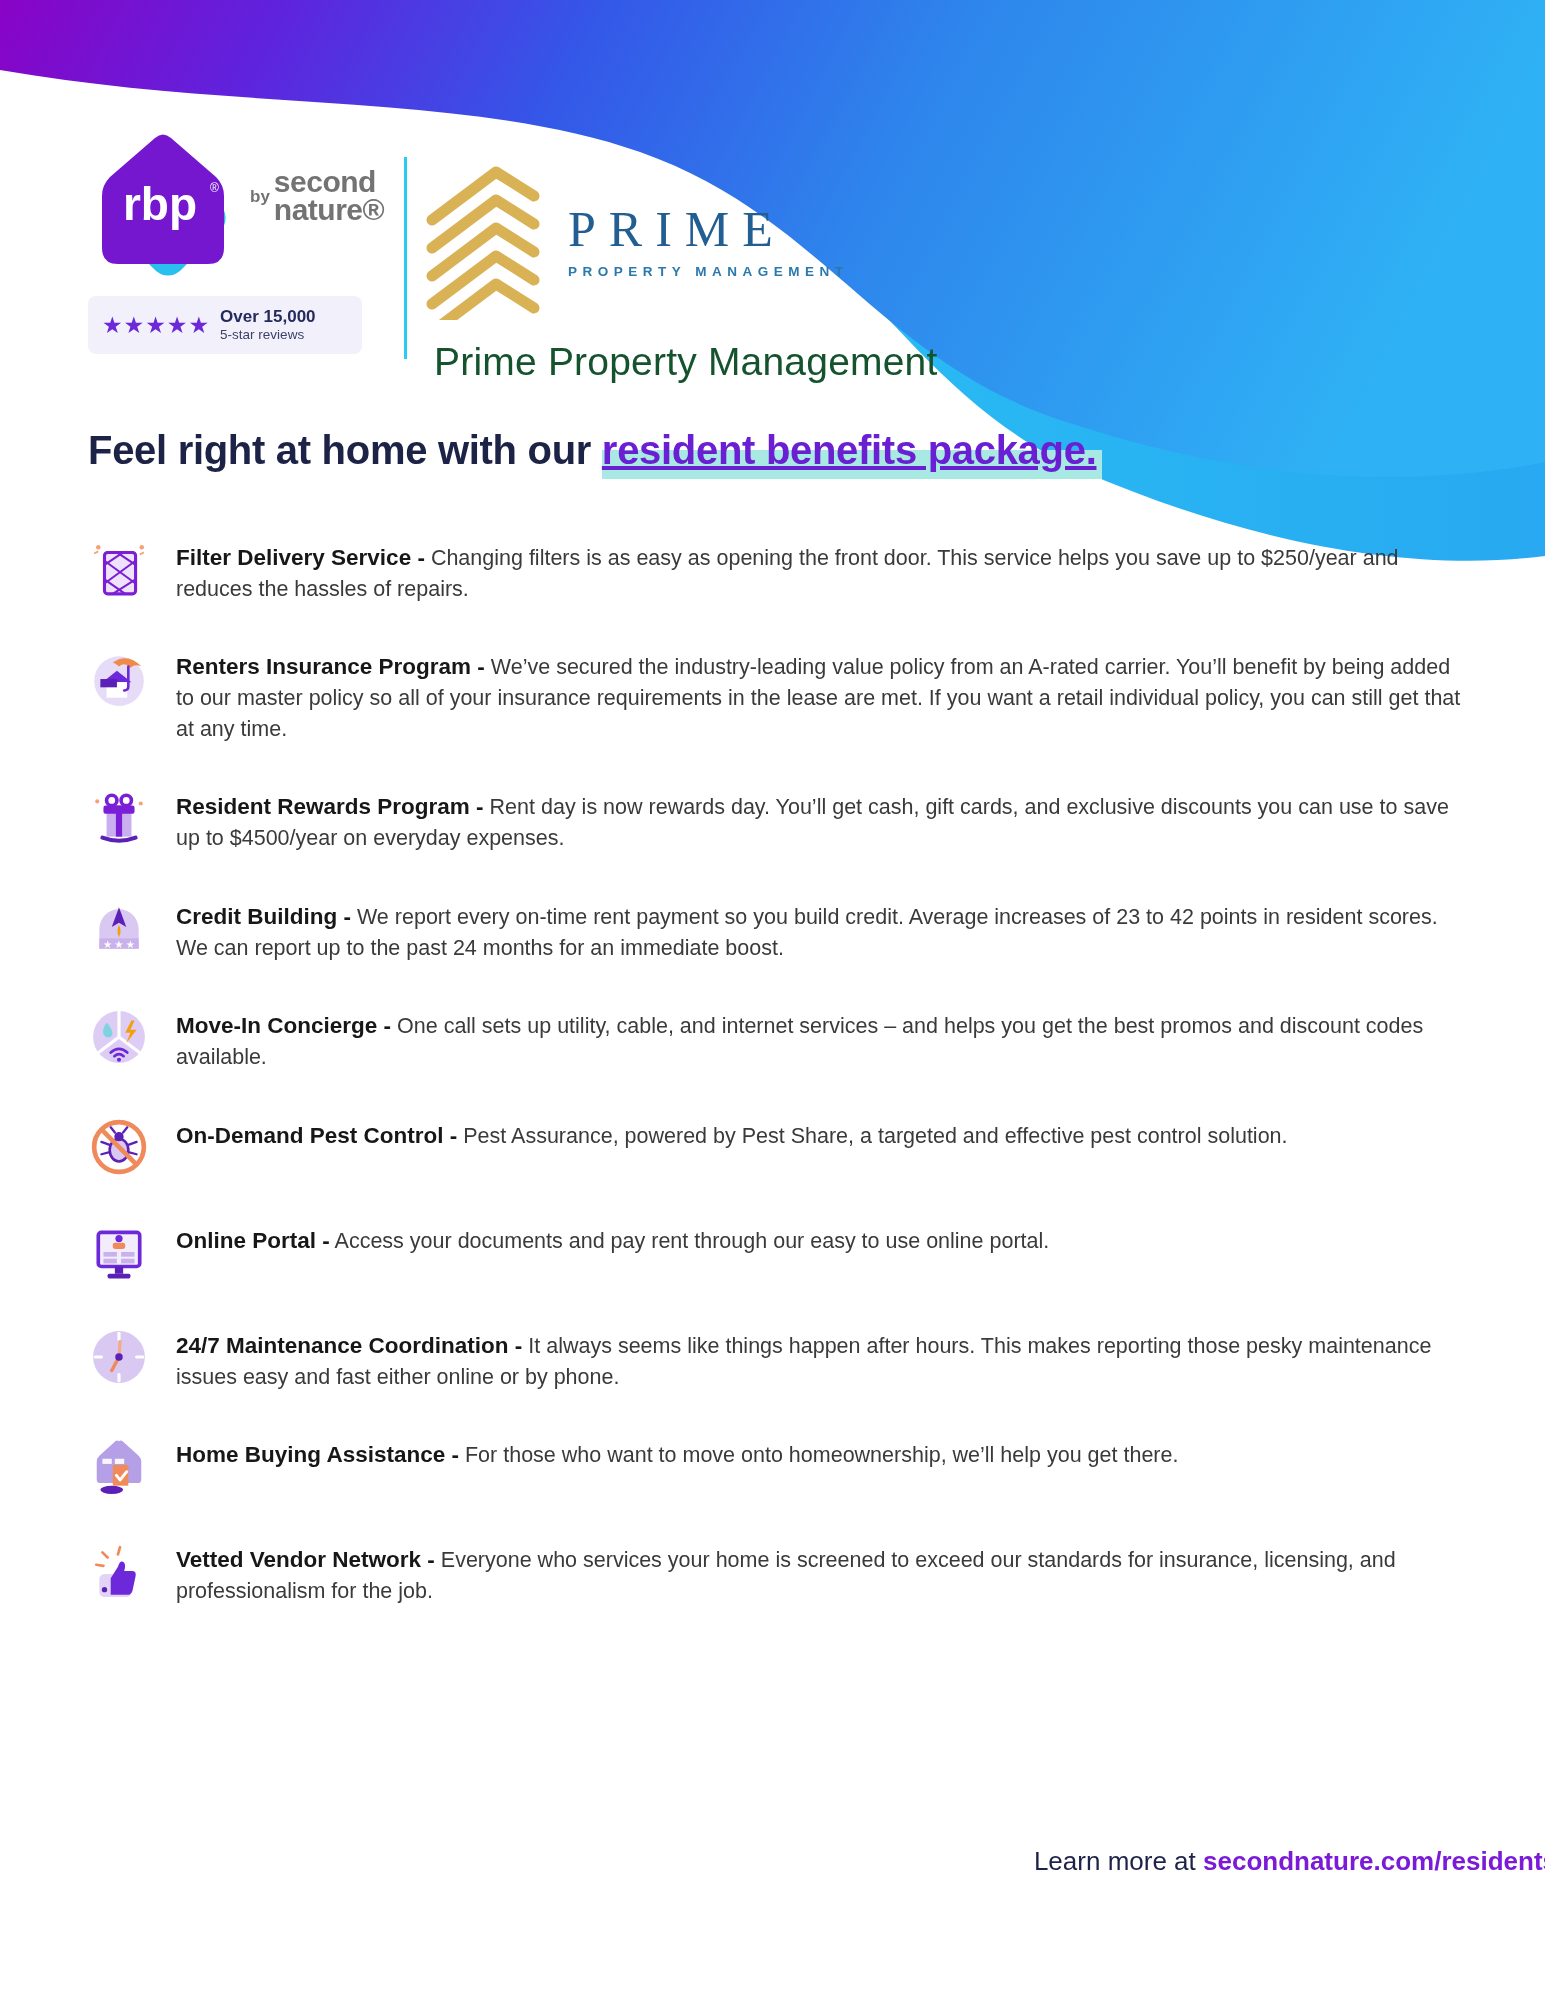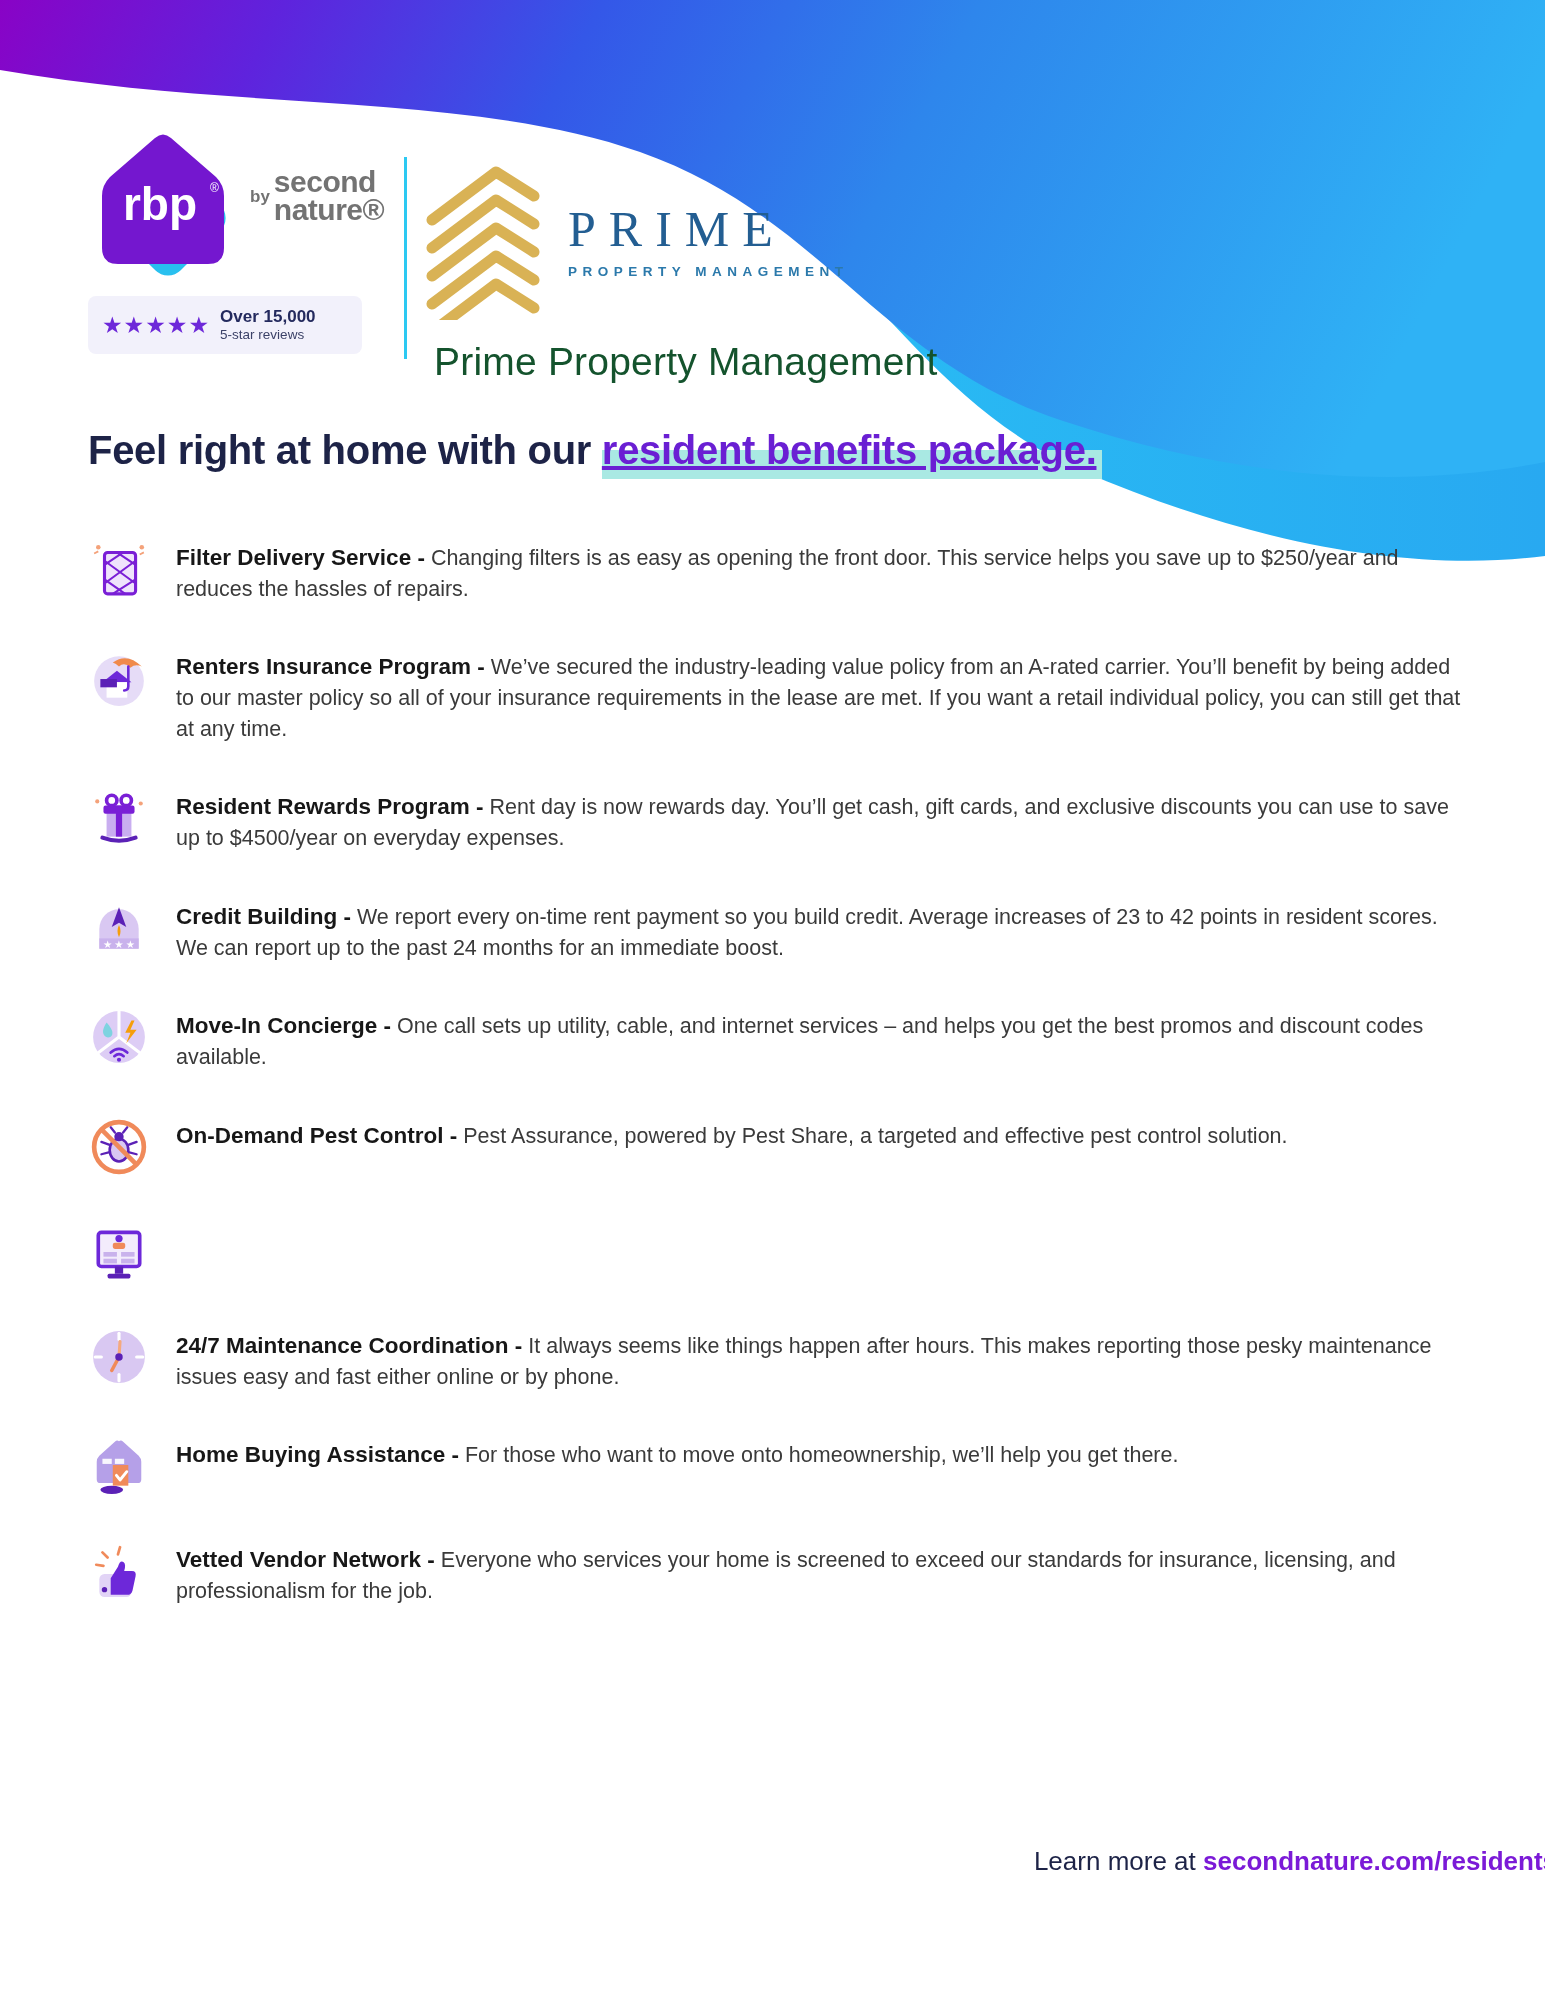--- a/index.html
+++ b/index.html
@@ -225,20 +225,21 @@
           <circle cx="28" cy="15" r="3.5" fill="#6d28d9"></circle>
           <rect x="22" y="19" width="12" height="6" rx="2" fill="#f08a5a"></rect>
           <rect x="13" y="28" width="13" height="4.5" fill="#c9b2ec"></rect>
           <rect x="30" y="28" width="13" height="4.5" fill="#c9b2ec"></rect>
           <rect x="13" y="34.5" width="13" height="4.5" fill="#c9b2ec"></rect>
           <rect x="30" y="34.5" width="13" height="4.5" fill="#c9b2ec"></rect>
           <rect x="24" y="42" width="8" height="7" fill="#5b21b6"></rect>
           <rect x="17" y="49" width="22" height="4.5" rx="1.5" fill="#5b21b6"></rect>
         </svg>
       </span>
+      <p class="btext"><strong class="btitle">Online Portal -</strong> <span>Access your documents and pay rent through our easy to use online portal.</span></p>
     </li>
 
     <li class="benefit">
       <span class="bicon">
         <svg viewBox="0 0 56 56">
           <circle cx="28" cy="28" r="25" fill="#d9c8f2"></circle>
           <g stroke="#ffffff" stroke-width="3" stroke-linecap="round">
             <line x1="28" y1="5" x2="28" y2="11"></line>
               <line x1="28" y1="45" x2="28" y2="51"></line>
             <line x1="5" y1="28" x2="11" y2="28"></line>

